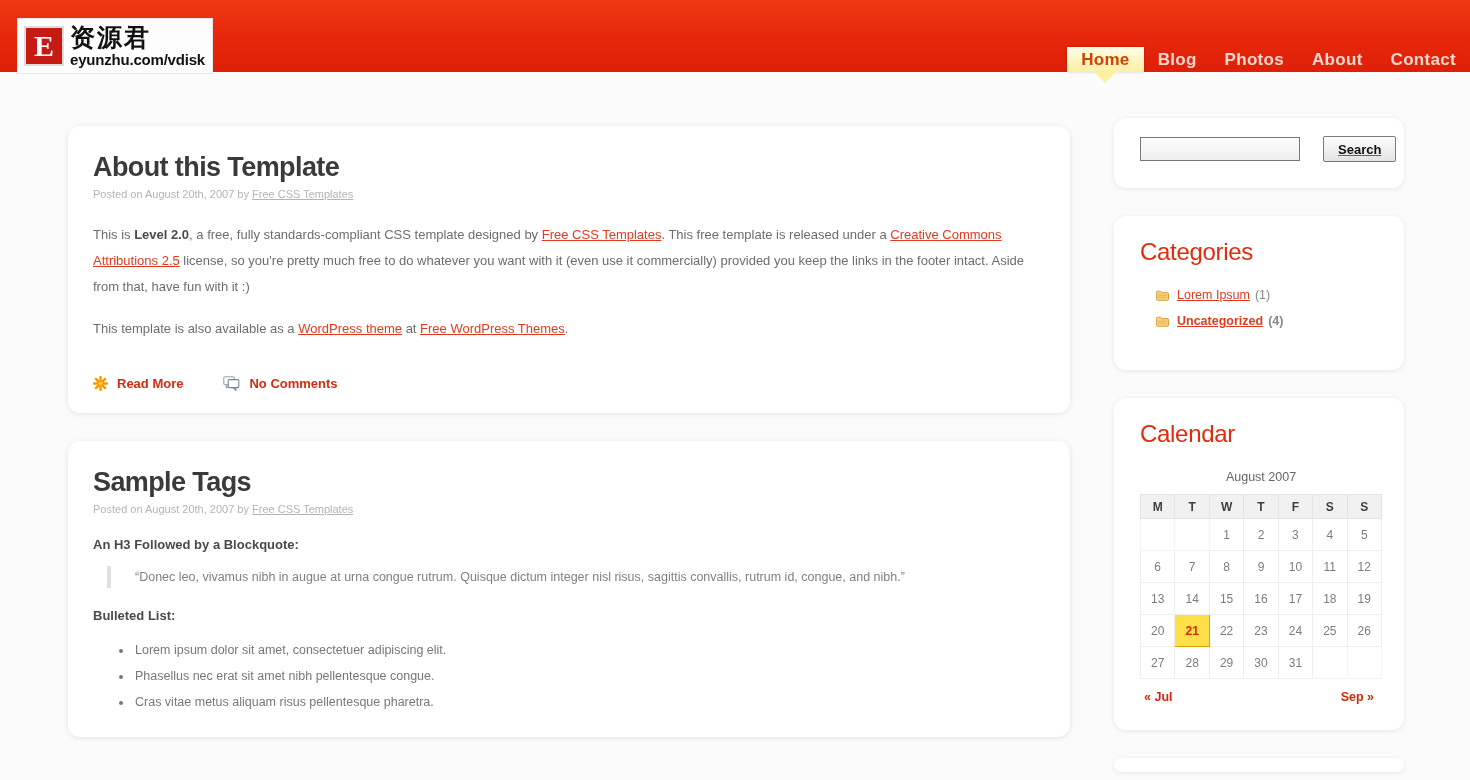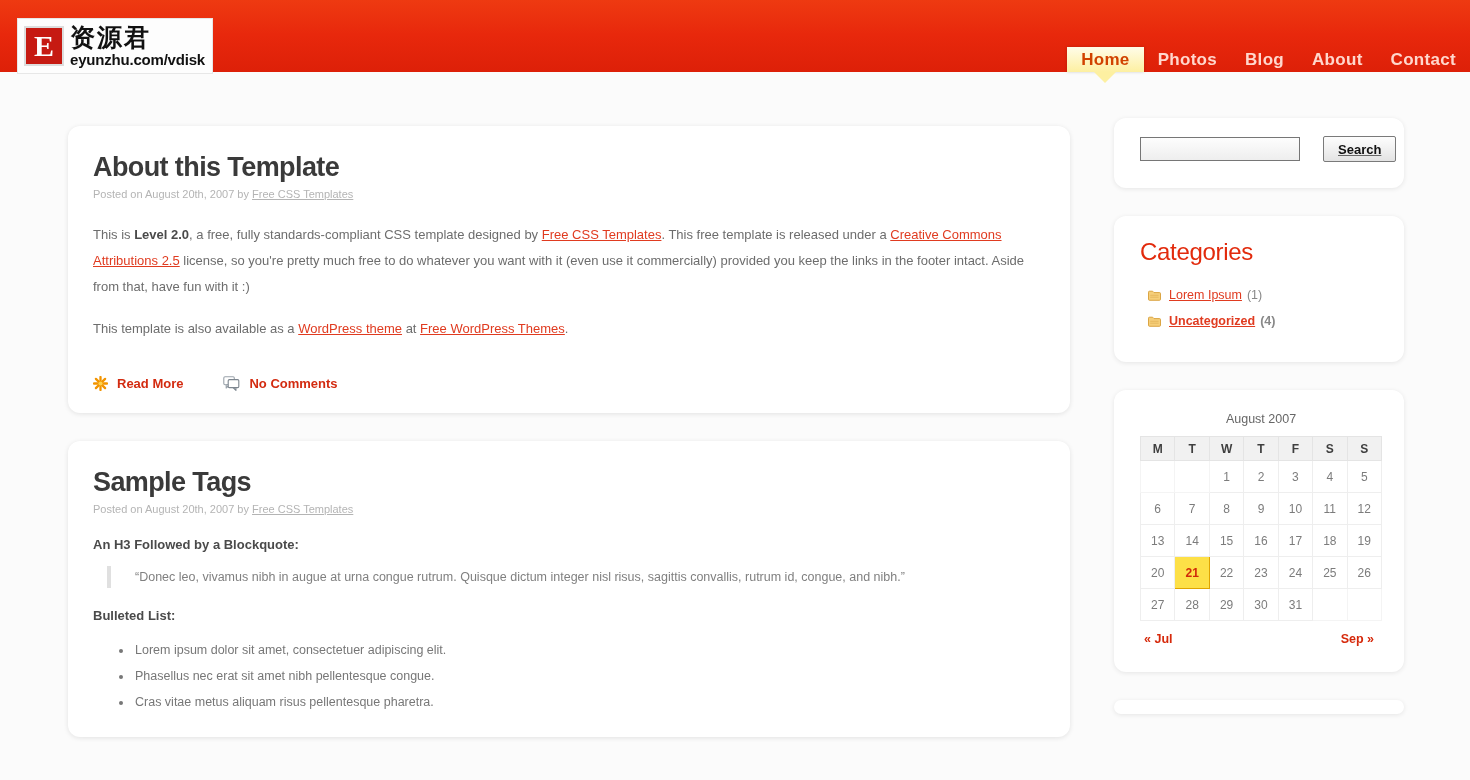--- a/index.html
+++ b/index.html
@@ -204,21 +204,21 @@
     padding:0 14px;
     border:1px solid #7a7a7a;
     border-radius:2px;
     background:linear-gradient(#fdfdfd 0%,#f2f2f2 45%,#e3e3e3 100%);
     font-family:"Liberation Sans", sans-serif;
     font-size:13px; font-weight:bold;
     color:#111;
     cursor:pointer;
   }
 
-  ul.cats { list-style:none; margin:8px; padding:0; }
+  ul.cats { list-style:none; margin:16px; padding:0; }
   ul.cats li {
     display:flex; align-items:center;
     margin-bottom:12px;
     font-size:12.5px;
     color:#888;
   }
   ul.cats li:last-child { margin-bottom:0;font-weight:bold; }
   .folder-ic { margin-right:8px; display:flex; }
   ul.cats a { color:#e03b20; text-decoration:underline; margin-right:5px; }
 
@@ -276,24 +276,24 @@
 </head>
 <body>
 
 <div id="header">
   <div id="tagline">s templates</div>
   <nav id="menu">
       <a href="#" class="menu-item active">
         <span>Home</span>
       </a>
       <a href="#" class="menu-item">
-        <span>Photos</span>
+        <span>Blog</span>
       </a>
       <a href="#" class="menu-item">
-        <span>Blog</span>
+        <span>Photos</span>
       </a>
       <a href="#" class="menu-item">
         <span>About</span>
       </a>
       <a href="#" class="menu-item">
         <span>Contact</span>
       </a>
     </nav>
 </div>
 
@@ -397,20 +397,21 @@
               <line x1="2.2" y1="7.2" x2="10.6" y2="7.2" stroke="#e2b258" stroke-width="0.8"></line>
             </svg>
           </span>
           <a href="#">Uncategorized</a>
           <span>(4)</span>
         </li>
       </ul>
     </section>
 
     <section class="panel">
+      <h2>Calendar</h2>
       <table class="cal">
         <caption>August 2007</caption>
         <thead>
           <tr id="cal-head-row">
               <th>M</th>
               <th>T</th>
               <th>W</th>
               <th>T</th>
               <th>F</th>
               <th>S</th>

